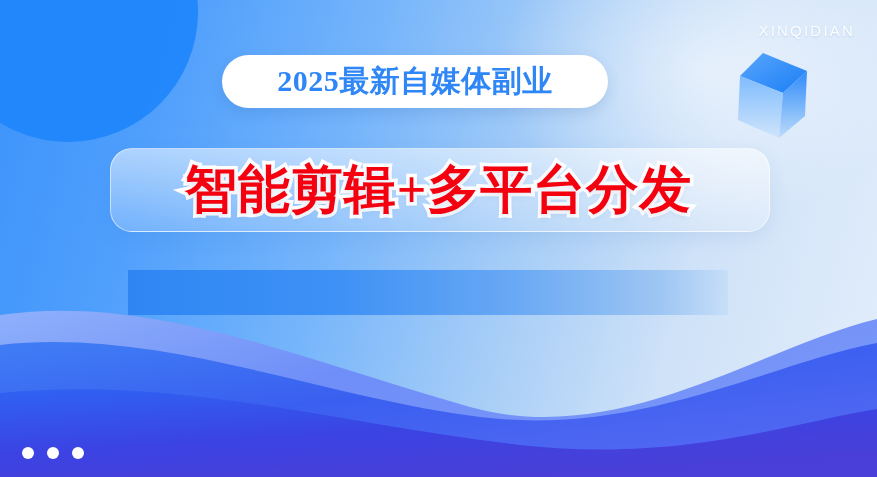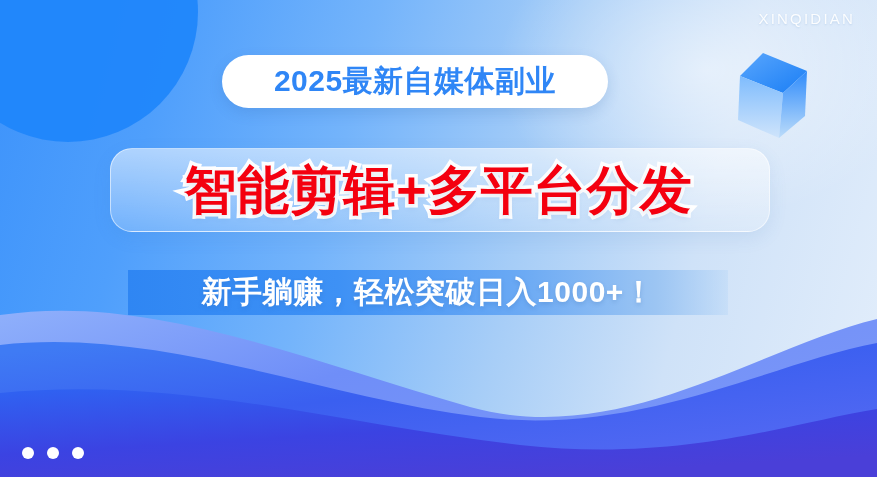--- a/index.html
+++ b/index.html
@@ -80,37 +80,38 @@
     width: 12px;
     height: 12px;
     border-radius: 50%;
     background: #ffffff;
   }
 
   
   .watermark {
     position: absolute;
     right: 22px;
-    top: 10px;
+    top: 22px;
     color: rgba(255,255,255,.92);
     font-size: 15px;
     letter-spacing: 2.2px;
     font-weight: 400;
     z-index: 6;
     text-shadow: 0 1px 2px rgba(120,160,210,.28);
   }
 
   
   .content {
     position: absolute;
     left: 0;
     top: 0;
     width: 698px;
     height: 477px;
     z-index: 5;
+    font-family: Liberation Serif, serif;
   }
 
   
   .pill-top {
     position: absolute;
     left: 222px;
     top: 55px;
     width: 386px;
     height: 53px;
     background: #ffffff;
@@ -244,21 +245,20 @@
   <div class="content">
 
     <div class="pill-top">
       <span class="pill-top-text">2025最新自媒体副业</span>
     </div>
 
     <div class="panel-main"></div>
     <div class="headline">智能剪辑+多平台分发</div>
 
     <div class="bar-sub"></div>
-    <div class="bar-sub-text">新手躺赚，轻松突破日入1000+！</div>
 
   </div>
 
   <div class="dots">
     <span></span>
     <span></span>
     <span></span>
   </div>
 
 </div>

